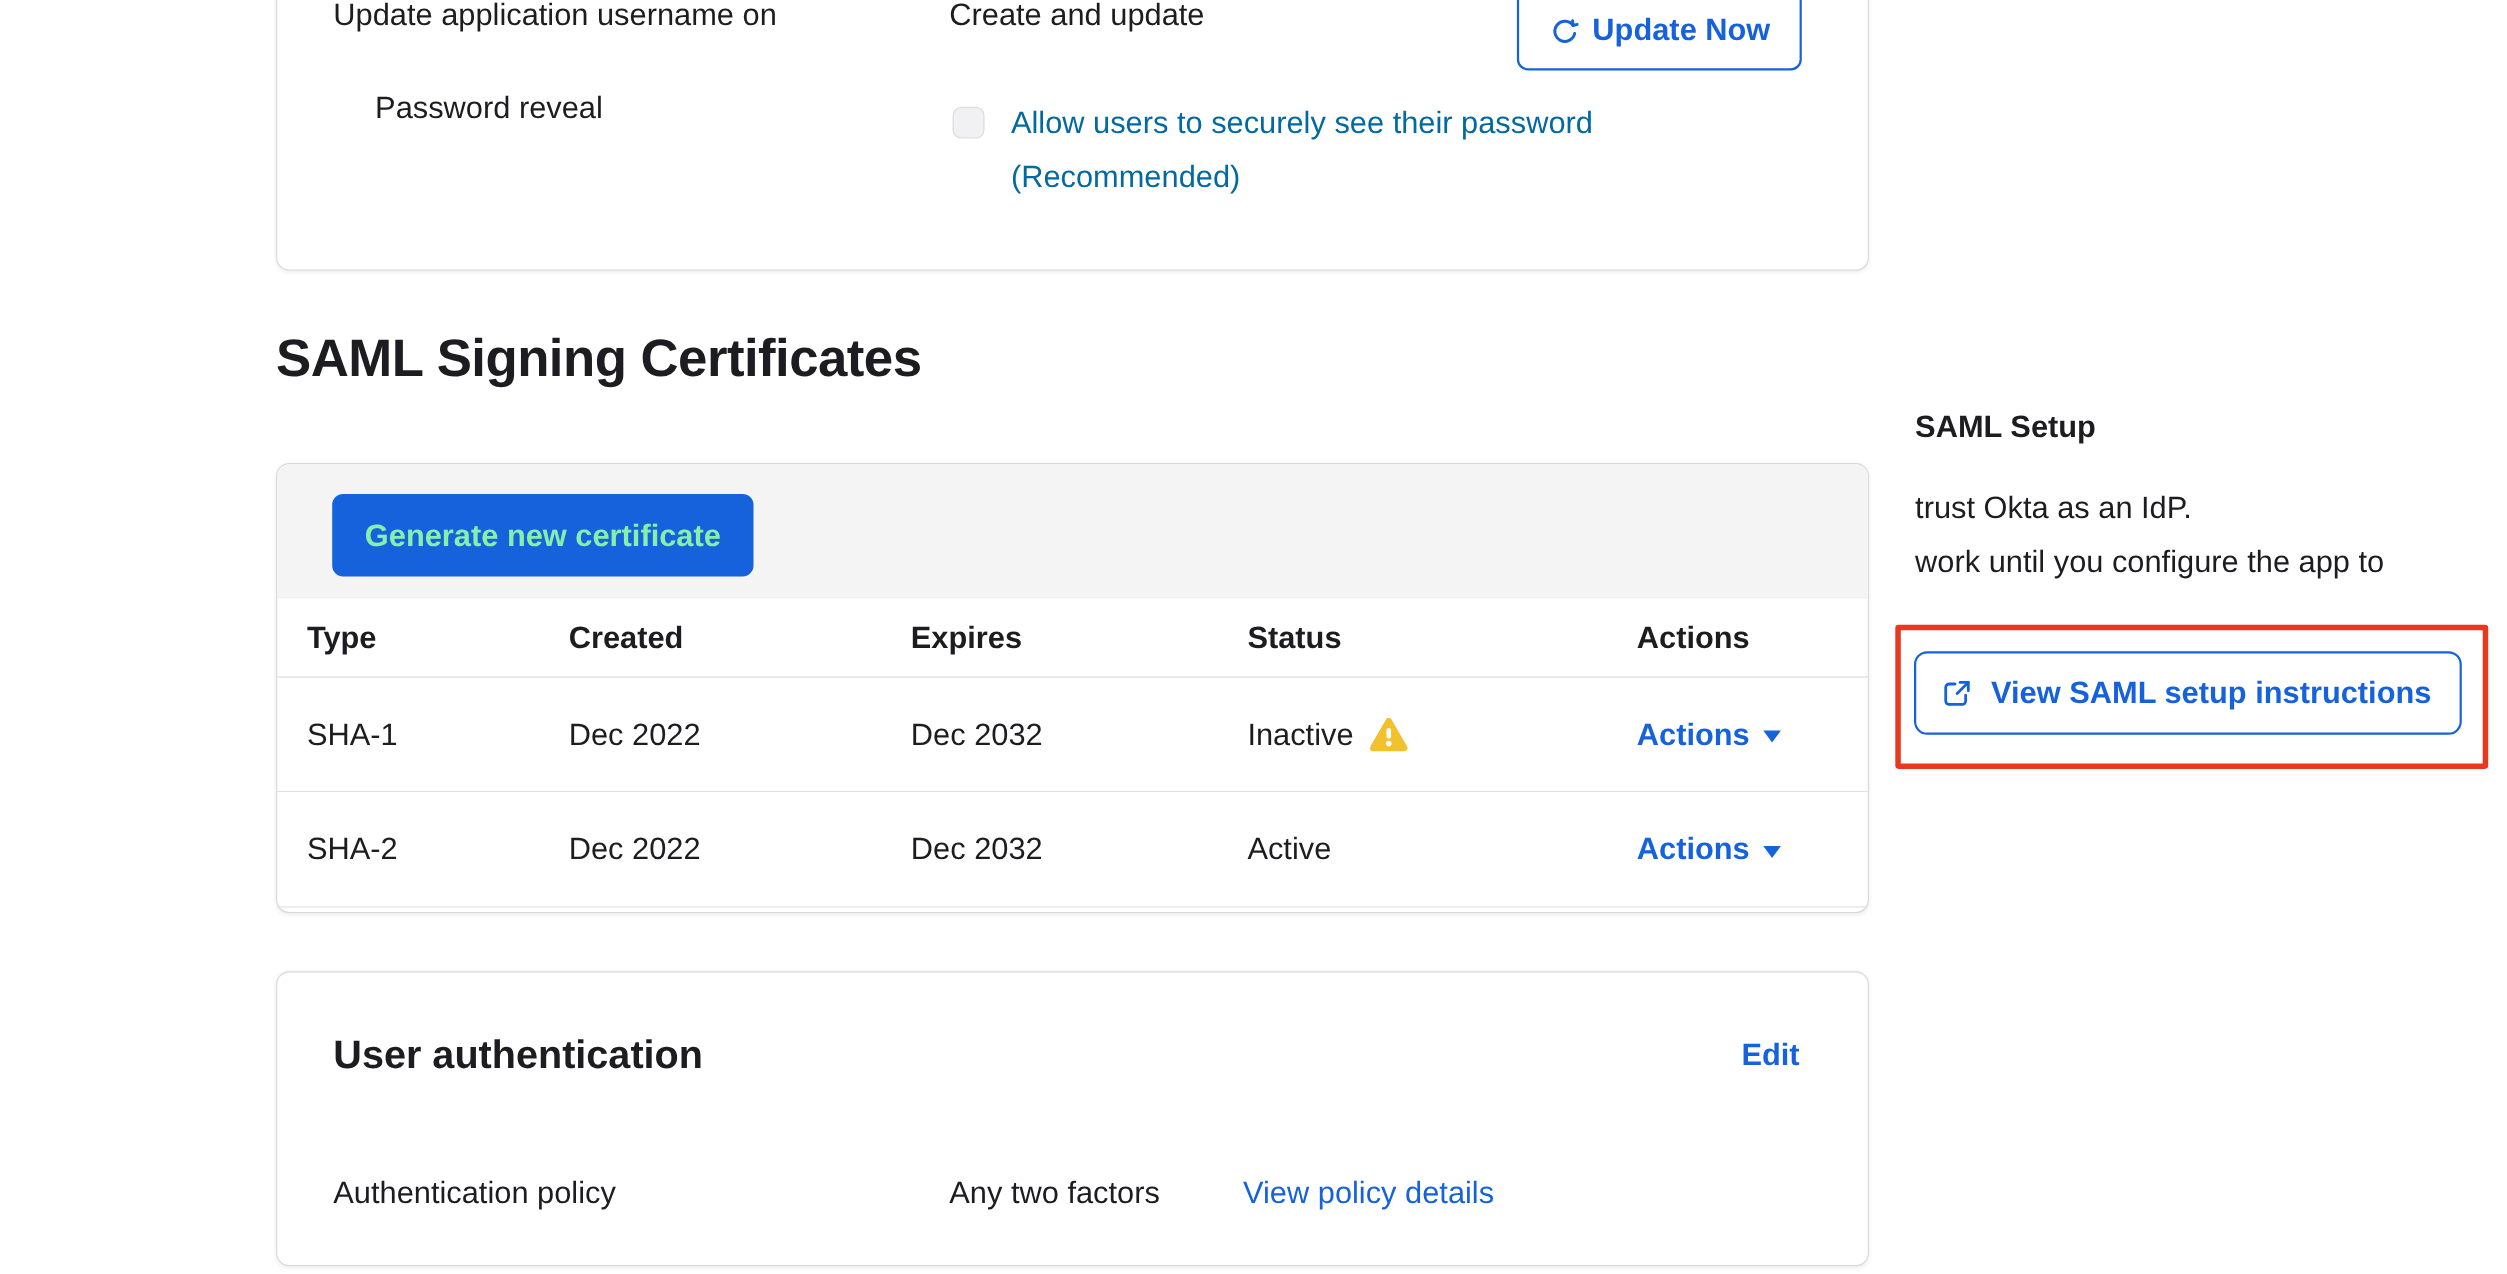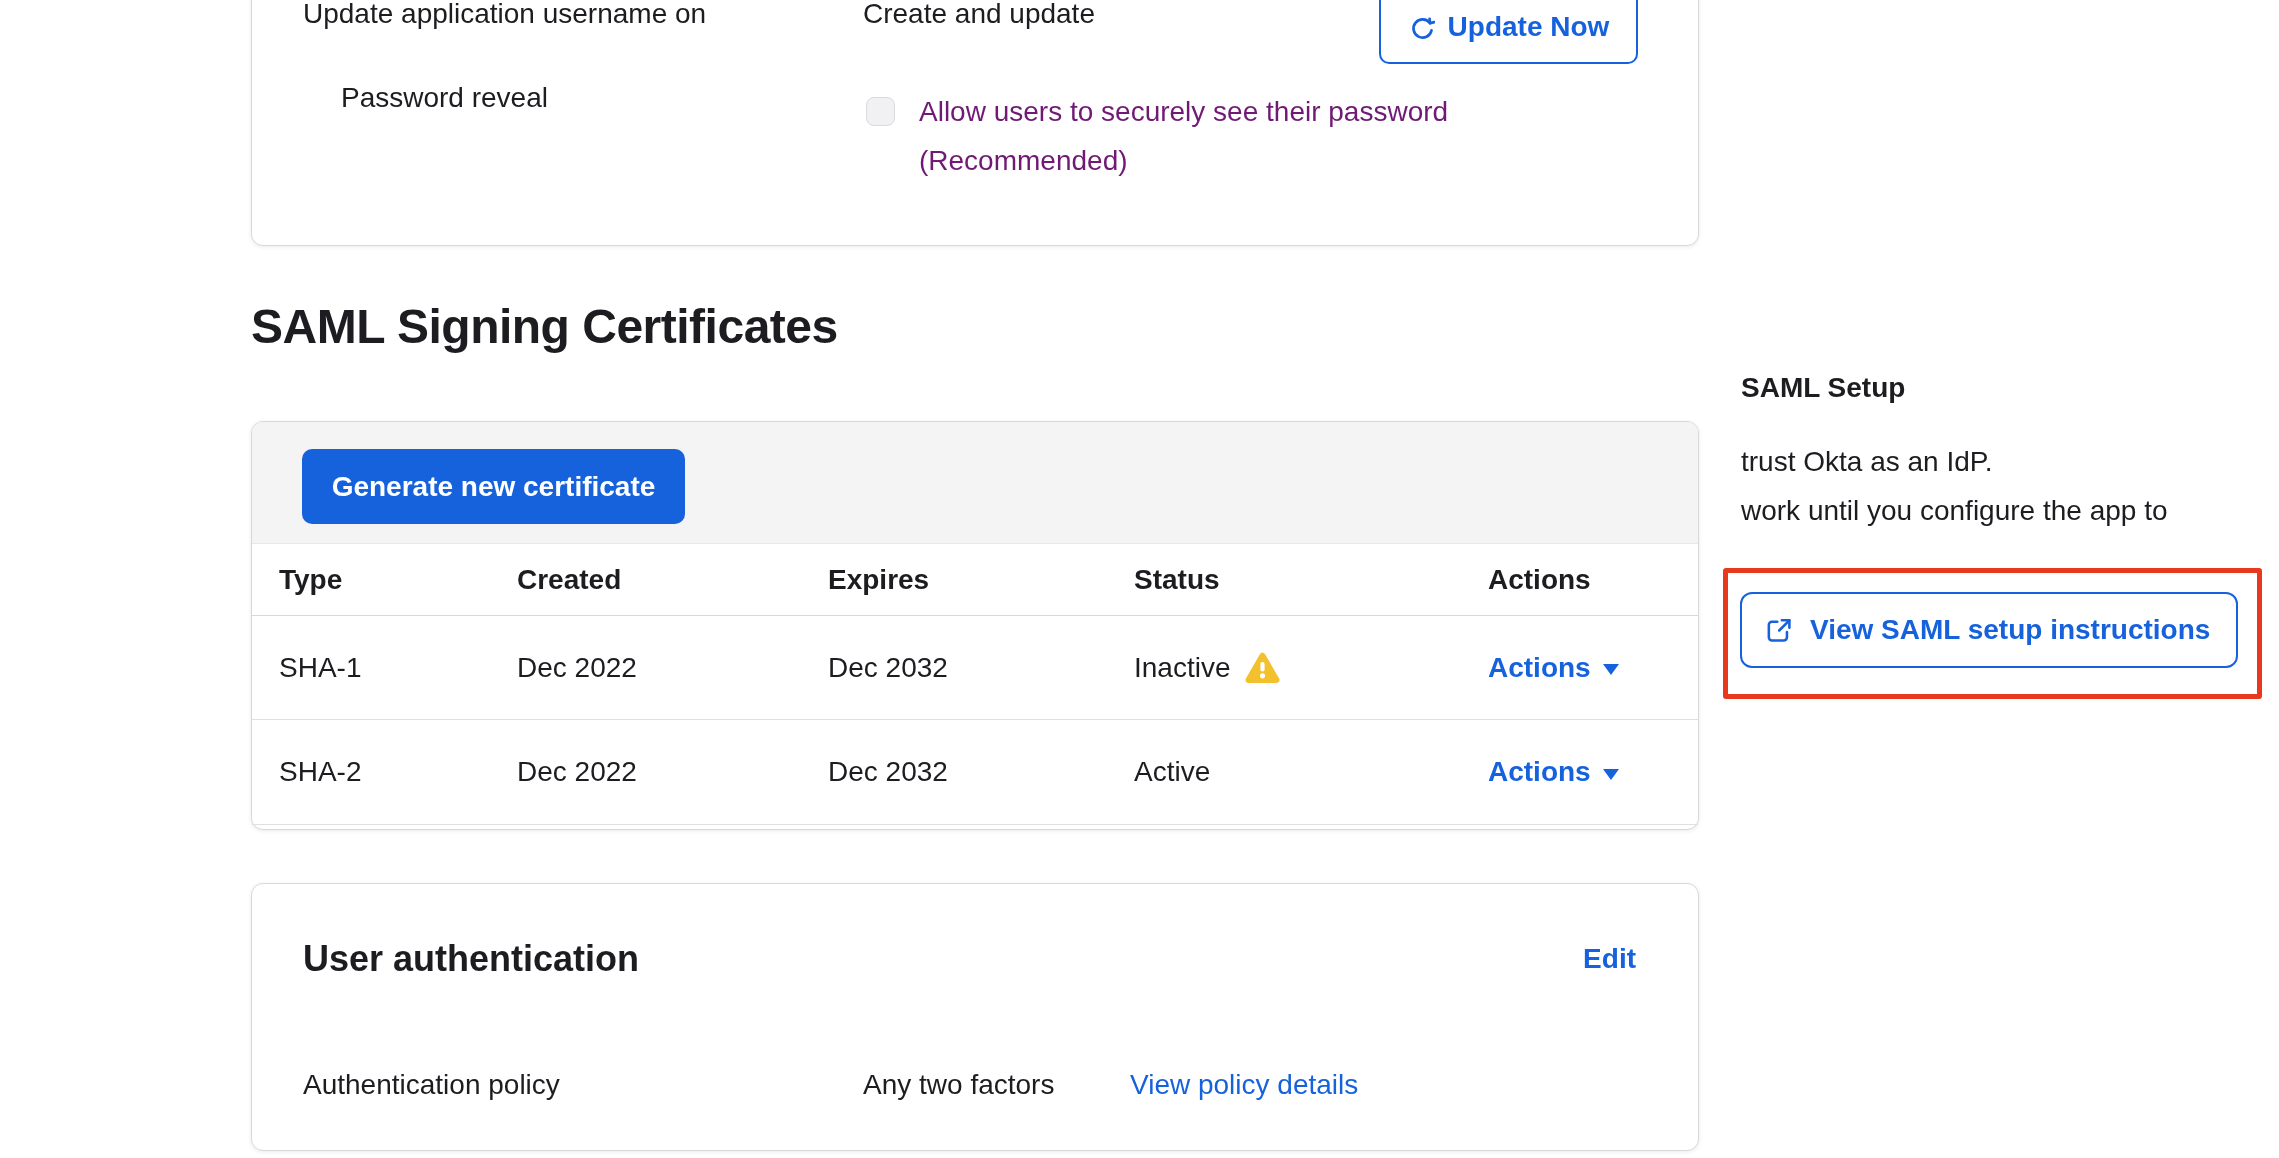--- a/index.html
+++ b/index.html
@@ -22,34 +22,34 @@
   #update-now-btn{
     left:1127px;top:59px;width:259px;height:74px;background:#fff;
     border:2.5px solid #1662dd;border-radius:10px;display:flex;align-items:center;
     justify-content:center;gap:13px;cursor:pointer;box-sizing:border-box;
   }
   #update-now-btn span{color:#1662dd;font-weight:700;white-space:nowrap;}
   .checkbox{
     left:614px;top:166px;width:29px;height:29px;background:#f1f1f3;
     border:1.5px solid #d9d9de;border-radius:8px;box-sizing:border-box;cursor:pointer;
   }
-  .cb-text{left:667px;top:156px;line-height:49px;color:#701a75;white-space:nowrap;}
+  .cb-text{left:667px;top:156px;line-height:49px;color:#0369a1;white-space:nowrap;}
 
   
   #certs-heading{left:251px;top:300px;font-size:48px;font-weight:700;letter-spacing:-0.5px;line-height:54px;white-space:nowrap;}
 
   
   #cert-panel{left:251px;top:421px;width:1446px;height:407px;}
   #cert-toolbar{
     position:absolute;left:0;top:0;right:0;height:121px;background:#f4f4f5;
     border-radius:11px 11px 0 0;border-bottom:1px solid #e8e8ec;
   }
   #generate-btn{
     position:absolute;left:50px;top:27px;width:383px;height:75px;background:#1662dd;
-    border:none;border-radius:10px;color:#ffffff;font-weight:700;font-size:28px;
+    border:none;border-radius:10px;color:#86efac;font-weight:700;font-size:28px;
     font-family:"Liberation Sans",sans-serif;cursor:pointer;
   }
   .tbl{position:absolute;left:0;right:0;top:122px;}
   .tr{display:grid;grid-template-columns:238px 311px 306px 354px 1fr;align-items:center;}
   .tr > div{padding-left:27px;display:flex;align-items:center;white-space:nowrap;}
   .thead{height:71px;border-bottom:1px solid #d7d7dc;font-weight:700;}
   .trow{height:103px;border-bottom:1px solid #e0e0e4;}
   .caret{
     display:inline-block;width:0;height:0;margin-left:12px;margin-top:4px;
     border-left:8px solid transparent;border-right:8px solid transparent;

